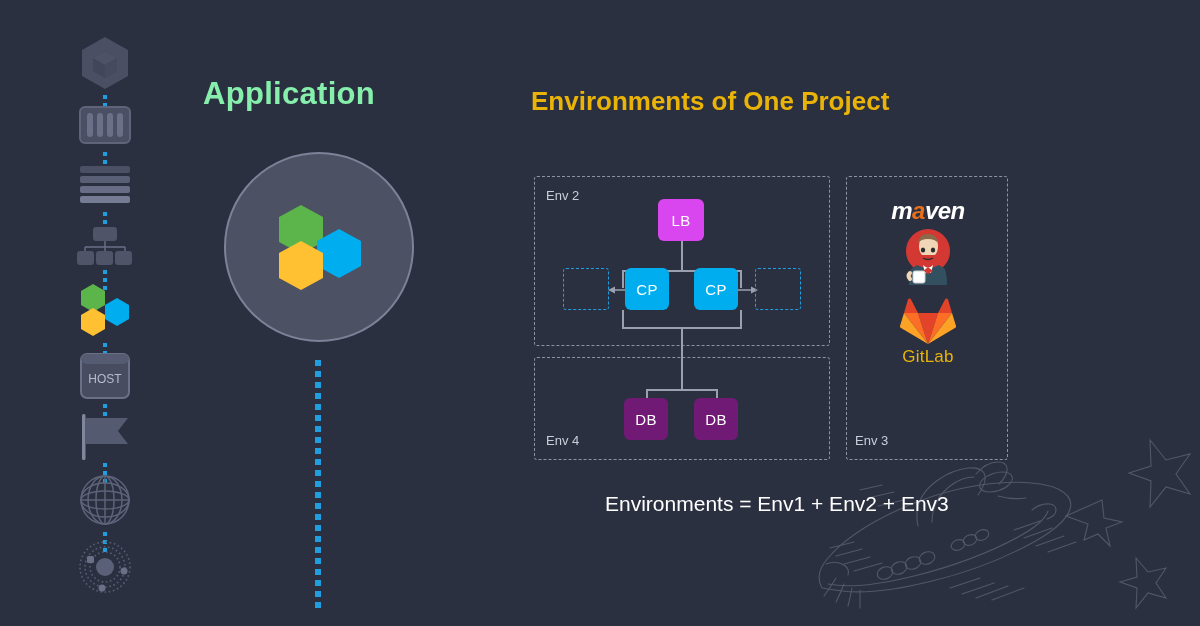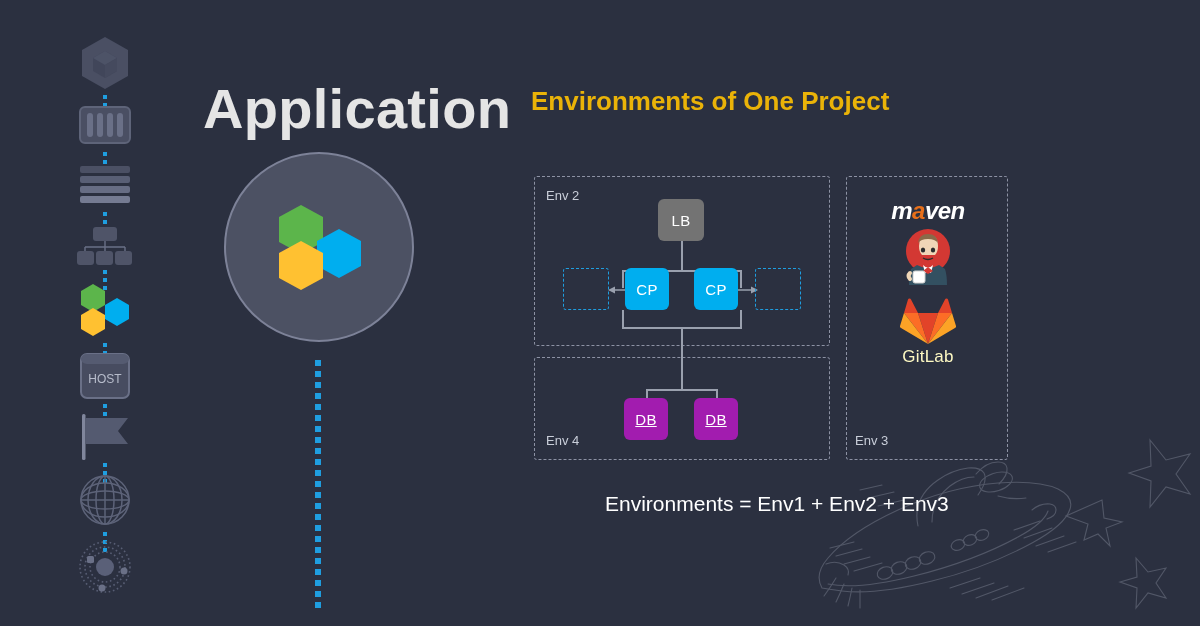--- a/index.html
+++ b/index.html
@@ -14,21 +14,21 @@
   
   #sidebar-rail { position:absolute; left:0; top:0; width:210px; height:626px;padding-left:24px; }
   .rail-icon { position:absolute; left:0; width:210px; display:flex; justify-content:center; }
   .rail-dots { position:absolute; left:0; width:210px; display:flex; flex-direction:column;
                align-items:center; gap:4px; }
   .rail-dot { width:4px; height:4px; background:#1f9ee0; }
 
   
   #app-title {
     position:absolute; left:203px; top:76px;
-    font-size:56px; font-weight:bold; color:#e5e5e5; letter-spacing:.3px;
+    font-size:31px; font-weight:bold; color:#86efac; letter-spacing:.3px;
   }
   #app-circle {
     position:absolute; left:224px; top:152px; width:190px; height:190px;
     border-radius:50%; background:#4c5163; border:2px solid #7d8298;
   }
   #app-hexes { position:absolute; left:275px; top:205px; width:90px; height:85px; }
   #app-dotted-line {
     position:absolute; left:314px; top:360px; width:8px; height:248px;
     display:flex; flex-direction:column; align-items:center; gap:5px;
   }
@@ -50,23 +50,23 @@
   .env-label { position:absolute; font-size:13px; color:#c9ced9; }
   #env1-label { left:546px; top:188px; }
   #env2-label { left:546px; top:433px; }
   #env3-label { left:855px; top:433px; }
 
   .node {
     position:absolute; border-radius:6px;
     display:flex; align-items:center; justify-content:center;
     color:#ffffff; font-size:15px; letter-spacing:.3px;
   }
-  .node-lb { background:#737373; }
+  .node-lb { background:#d946ef; }
   .node-cp { background:#00aeef; }
-  .node-db { background:#a21caf;text-decoration:underline; }
+  .node-db { background:#701a75; }
   .ghost-box {
     position:absolute; border:1px dashed #1f9ee0; border-radius:3px; background:transparent;
   }
   .edge { position:absolute; background:#9aa0ae; }
 
   
   #formula {
     position:absolute; left:605px; top:492px;
     font-size:21px; color:#ffffff; white-space:nowrap;
   }
@@ -78,21 +78,21 @@
   
   .logo-wrap { position:absolute; left:0; width:162px; display:flex;
                flex-direction:column; align-items:center; }
   #logo-maven  { top:20px; }
   #logo-jenkins{ top:50px; }
   #logo-gitlab { top:115px; }
   #logo-docker { top:200px; }
   .maven-text { font-size:24px; font-style:italic; font-weight:bold; color:#ffffff;
                 letter-spacing:-.5px; }
   .maven-text .a { color:#e8701a; }
-  .gitlab-text { font-size:17px; color:#fef9c3; margin-top:1px; letter-spacing:.2px; }
+  .gitlab-text { font-size:17px; color:#eab308; margin-top:1px; letter-spacing:.2px; }
   .hub-text { font-size:19px; font-weight:bold; color:#ffffff; margin-top:1px; }
 </style>
 </head>
 <body>
 
 <div class="stage">
 
   <div id="sidebar-rail">
 
     <div class="rail-icon" style="top:35px">

